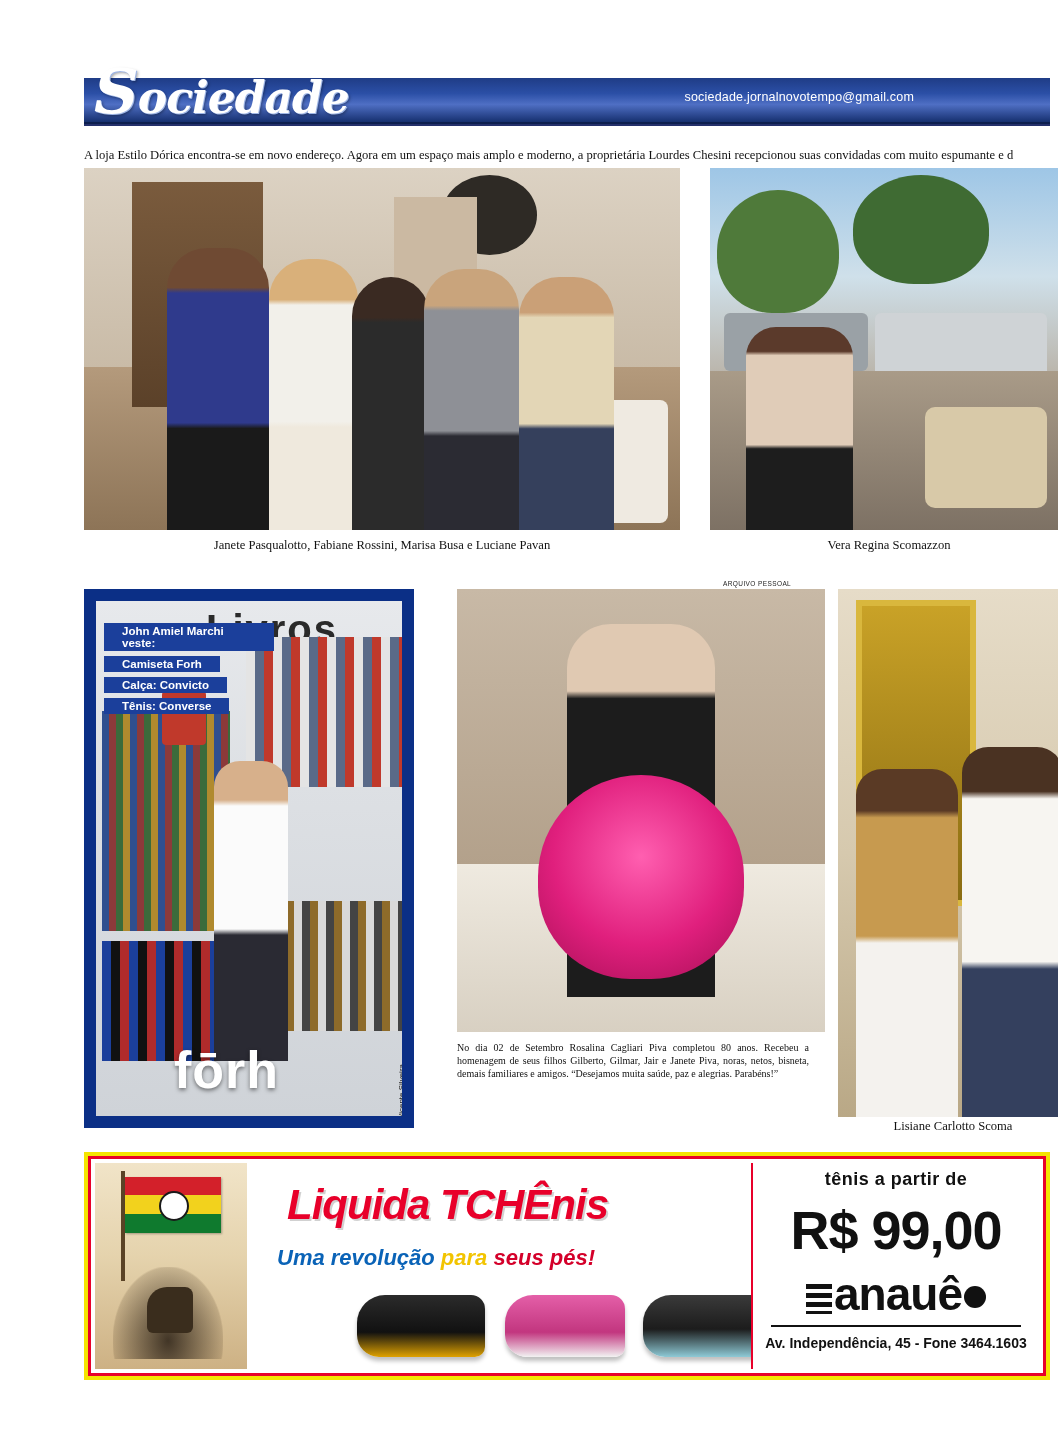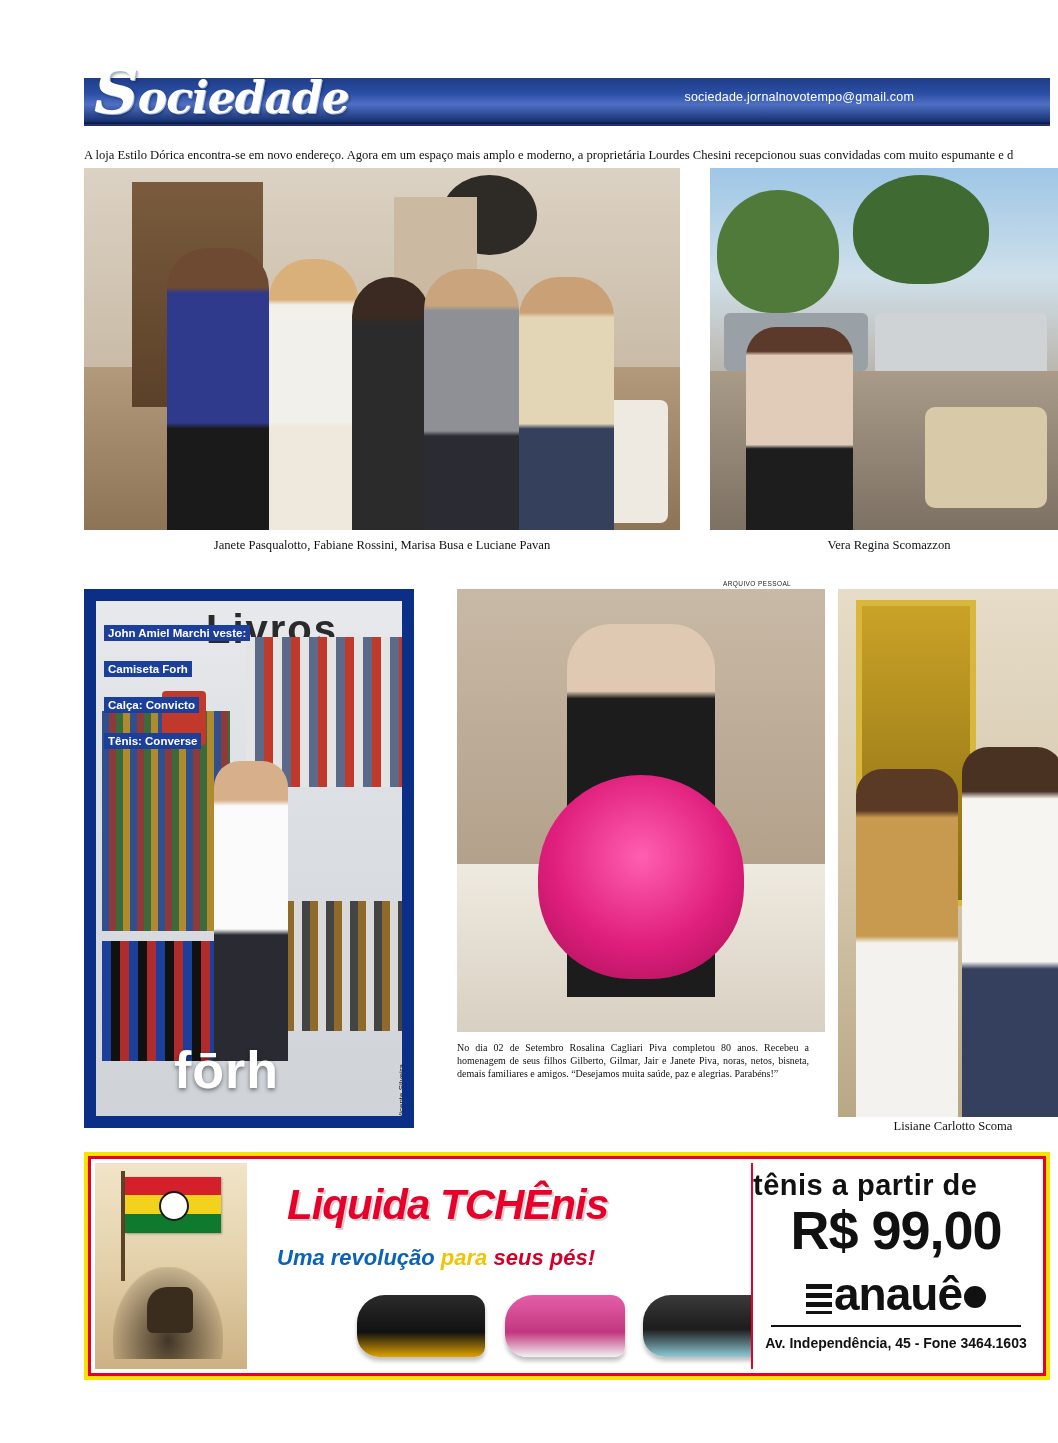--- a/index.html
+++ b/index.html
@@ -142,22 +142,22 @@
   }
   .forh-tags {
     position: absolute; left: 8px; top: 22px; width: 170px;
   }
   .forh-tag {
     background: #1b3f9b;
     color: #ffffff;
     font-family: "Liberation Sans", sans-serif;
     font-weight: bold;
     font-size: 11.5px;
-    padding: 2px 4px;
-    margin-bottom: 18px;
+    padding: 2px 18px;
+    margin-bottom: 3px;
     display: inline-block;
   }
   .forh-logo {
     position: absolute;
     left: 78px; bottom: 16px;
     font-family: "Liberation Sans", sans-serif;
     font-weight: bold;
     font-size: 52px;
     color: #ffffff;
     letter-spacing: 1px;
@@ -300,24 +300,24 @@
   #shoe3 { left: 552px; width: 126px; background: linear-gradient(180deg,#3a3a3a 0%, #1c1c1c 55%, #8ecad6 100%); }
 
   .ad-right {
     position: absolute;
     right: 4px; top: 4px; width: 286px; bottom: 4px;
     background: #ffffff;
     border-left: 2px solid #e8002a;
   }
   .ad-right-top {
     position: absolute; left: 0; top: 6px; width: 100%;
-    text-align: left;
-    font-family: "Liberation Sans", sans-serif;
-    font-weight: bold;
-    font-size: 29px;
+    text-align: center;
+    font-family: "Liberation Sans", sans-serif;
+    font-weight: bold;
+    font-size: 18px;
     color: #111;
     letter-spacing: .5px;
   }
   .ad-price {
     position: absolute; left: 0; top: 36px; width: 100%;
     text-align: center;
     font-family: "Liberation Sans", sans-serif;
     font-weight: bold;
     font-size: 54px;
     color: #111;

